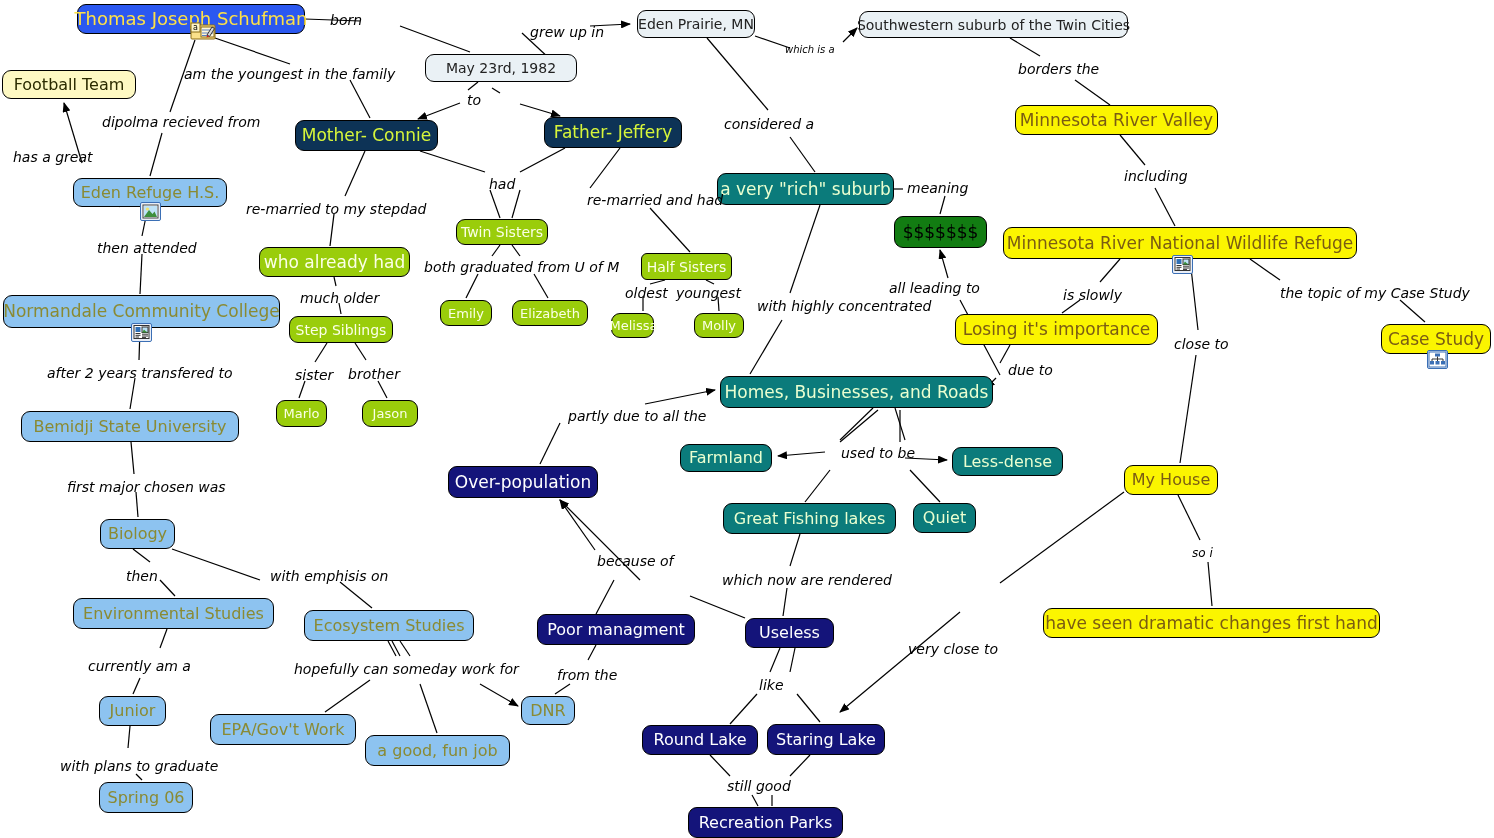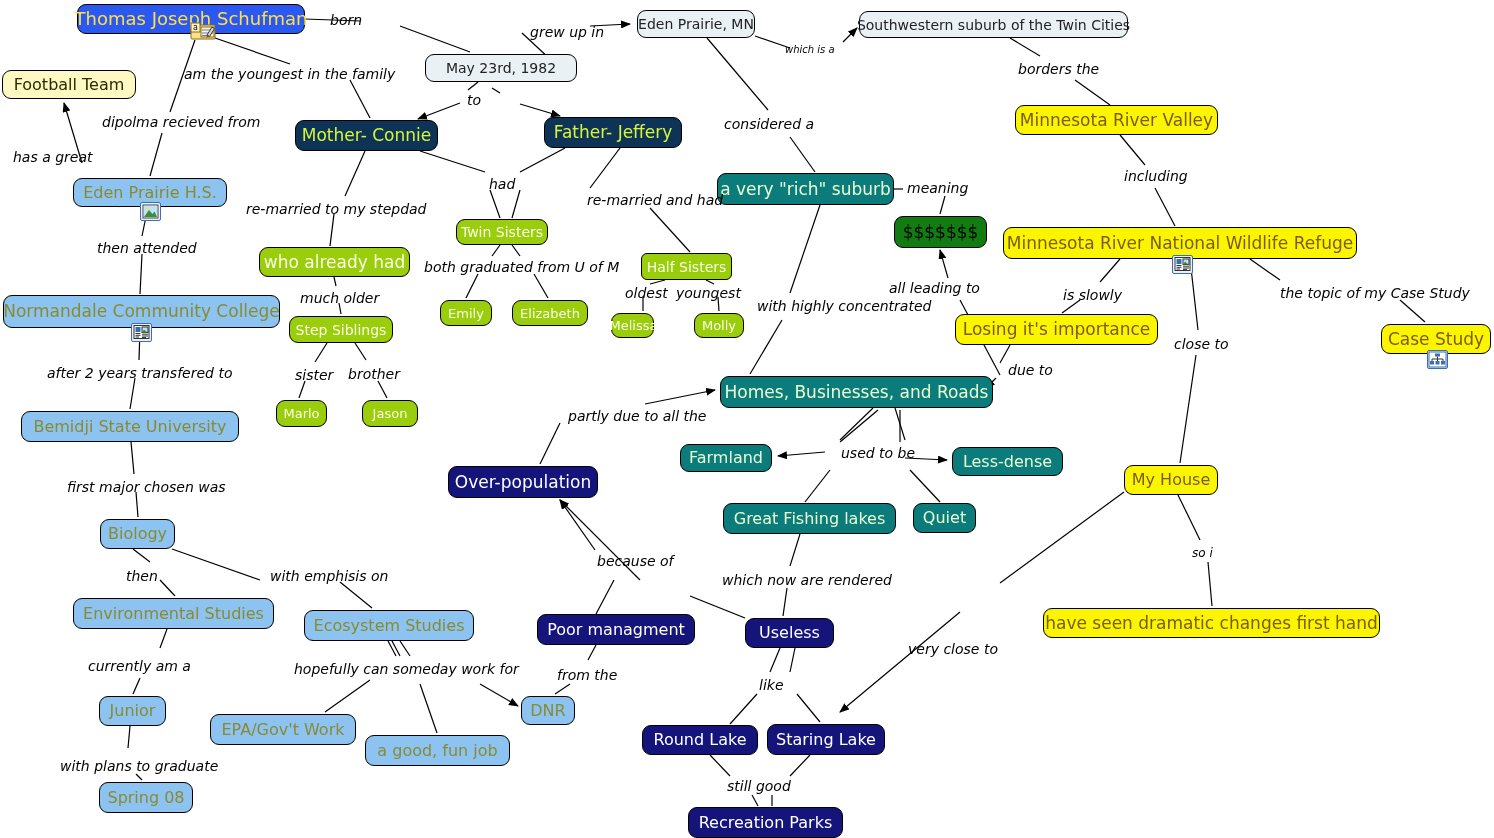--- a/index.html
+++ b/index.html
@@ -177,21 +177,21 @@
   </svg>
 
   <div id="nodes-layer">
       <div class="node c-royal" style="left: 77px; top: 4px; width: 228px; height: 30px; font-size: 18px;">Thomas Joseph Schufman</div>
       <div class="node c-red" style="left: 2px; top: 70px; width: 134px; height: 29px; font-size: 16px;">Football Team</div>
       <div class="node c-white" style="left: 425px; top: 54px; width: 152px; height: 28px; font-size: 14px;">May 23rd, 1982</div>
       <div class="node c-white" style="left: 637px; top: 10px; width: 118px; height: 28px; font-size: 14px;">Eden Prairie, MN</div>
       <div class="node c-white" style="left: 859px; top: 11px; width: 269px; height: 27px; font-size: 14px;">Southwestern suburb of the Twin Cities</div>
       <div class="node c-yellow" style="left: 1015px; top: 105px; width: 203px; height: 30px; font-size: 17px;">Minnesota River Valley</div>
       <div class="node c-yellow" style="left: 1003px; top: 227px; width: 354px; height: 32px; font-size: 17px;">Minnesota River National Wildlife Refuge</div>
-      <div class="node c-ltblue" style="left: 73px; top: 178px; width: 154px; height: 29px; font-size: 16px;">Eden Prairie H.S.</div>
+      <div class="node c-ltblue" style="left: 73px; top: 178px; width: 154px; height: 29px; font-size: 16px;">Eden Refuge H.S.</div>
       <div class="node c-navyd" style="left: 295px; top: 120px; width: 143px; height: 31px; font-size: 17px;">Mother- Connie</div>
       <div class="node c-navyd" style="left: 544px; top: 117px; width: 138px; height: 31px; font-size: 17px;">Father- Jeffery</div>
       <div class="node c-teal" style="left: 717px; top: 173px; width: 177px; height: 32px; font-size: 17px;">a very "rich" suburb</div>
       <div class="node c-dgreen" style="left: 894px; top: 216px; width: 93px; height: 32px; font-size: 17px;">$$$$$$$</div>
       <div class="node c-ltblue" style="left: 3px; top: 295px; width: 277px; height: 33px; font-size: 17px;">Normandale Community College</div>
       <div class="node c-green" style="left: 259px; top: 247px; width: 151px; height: 30px; font-size: 17px;">who already had</div>
       <div class="node c-green" style="left: 456px; top: 219px; width: 92px; height: 26px; font-size: 14px;">Twin Sisters</div>
       <div class="node c-green" style="left: 641px; top: 253px; width: 91px; height: 27px; font-size: 14px; border-radius: 6px;">Half Sisters</div>
       <div class="node c-green" style="left: 440px; top: 300px; width: 52px; height: 26px; font-size: 13px;">Emily</div>
       <div class="node c-green" style="left: 512px; top: 300px; width: 76px; height: 26px; font-size: 13px;">Elizabeth</div>
@@ -216,21 +216,21 @@
       <div class="node c-navy" style="left: 537px; top: 614px; width: 158px; height: 31px; font-size: 16px;">Poor managment</div>
       <div class="node c-navy" style="left: 745px; top: 618px; width: 89px; height: 30px; font-size: 16px;">Useless</div>
       <div class="node c-yellow" style="left: 1043px; top: 608px; width: 337px; height: 30px; font-size: 17px;">have seen dramatic changes first hand</div>
       <div class="node c-ltblue" style="left: 99px; top: 696px; width: 67px; height: 30px; font-size: 16px;">Junior</div>
       <div class="node c-ltblue" style="left: 210px; top: 714px; width: 146px; height: 31px; font-size: 16px;">EPA/Gov't Work</div>
       <div class="node c-ltblue" style="left: 365px; top: 735px; width: 145px; height: 31px; font-size: 16px;">a good, fun job</div>
       <div class="node c-ltblue" style="left: 521px; top: 696px; width: 54px; height: 29px; font-size: 16px;">DNR</div>
       <div class="node c-navy" style="left: 642px; top: 725px; width: 116px; height: 30px; font-size: 16px;">Round Lake</div>
       <div class="node c-navy" style="left: 767px; top: 724px; width: 118px; height: 31px; font-size: 16px;">Staring Lake</div>
       <div class="node c-navy" style="left: 688px; top: 807px; width: 155px; height: 31px; font-size: 16px;">Recreation Parks</div>
-      <div class="node c-ltblue" style="left: 99px; top: 782px; width: 94px; height: 31px; font-size: 16px;">Spring 08</div>
+      <div class="node c-ltblue" style="left: 99px; top: 782px; width: 94px; height: 31px; font-size: 16px;">Spring 06</div>
     </div>
   <div id="labels-layer">
       <div class="lbl" style="left: 330px; top: 13px; font-size: 14px;">born</div>
       <div class="lbl" style="left: 530px; top: 25px; font-size: 14px;">grew up in</div>
       <div class="lbl" style="left: 785px; top: 45px; font-size: 10px;">which is a</div>
       <div class="lbl" style="left: 1018px; top: 62px; font-size: 14px;">borders the</div>
       <div class="lbl" style="left: 184px; top: 67px; font-size: 14px;">am the youngest in the family</div>
       <div class="lbl" style="left: 102px; top: 115px; font-size: 14px;">dipolma recieved from</div>
       <div class="lbl" style="left: 467px; top: 93px; font-size: 14px;">to</div>
       <div class="lbl" style="left: 13px; top: 150px; font-size: 14px;">has a great</div>

